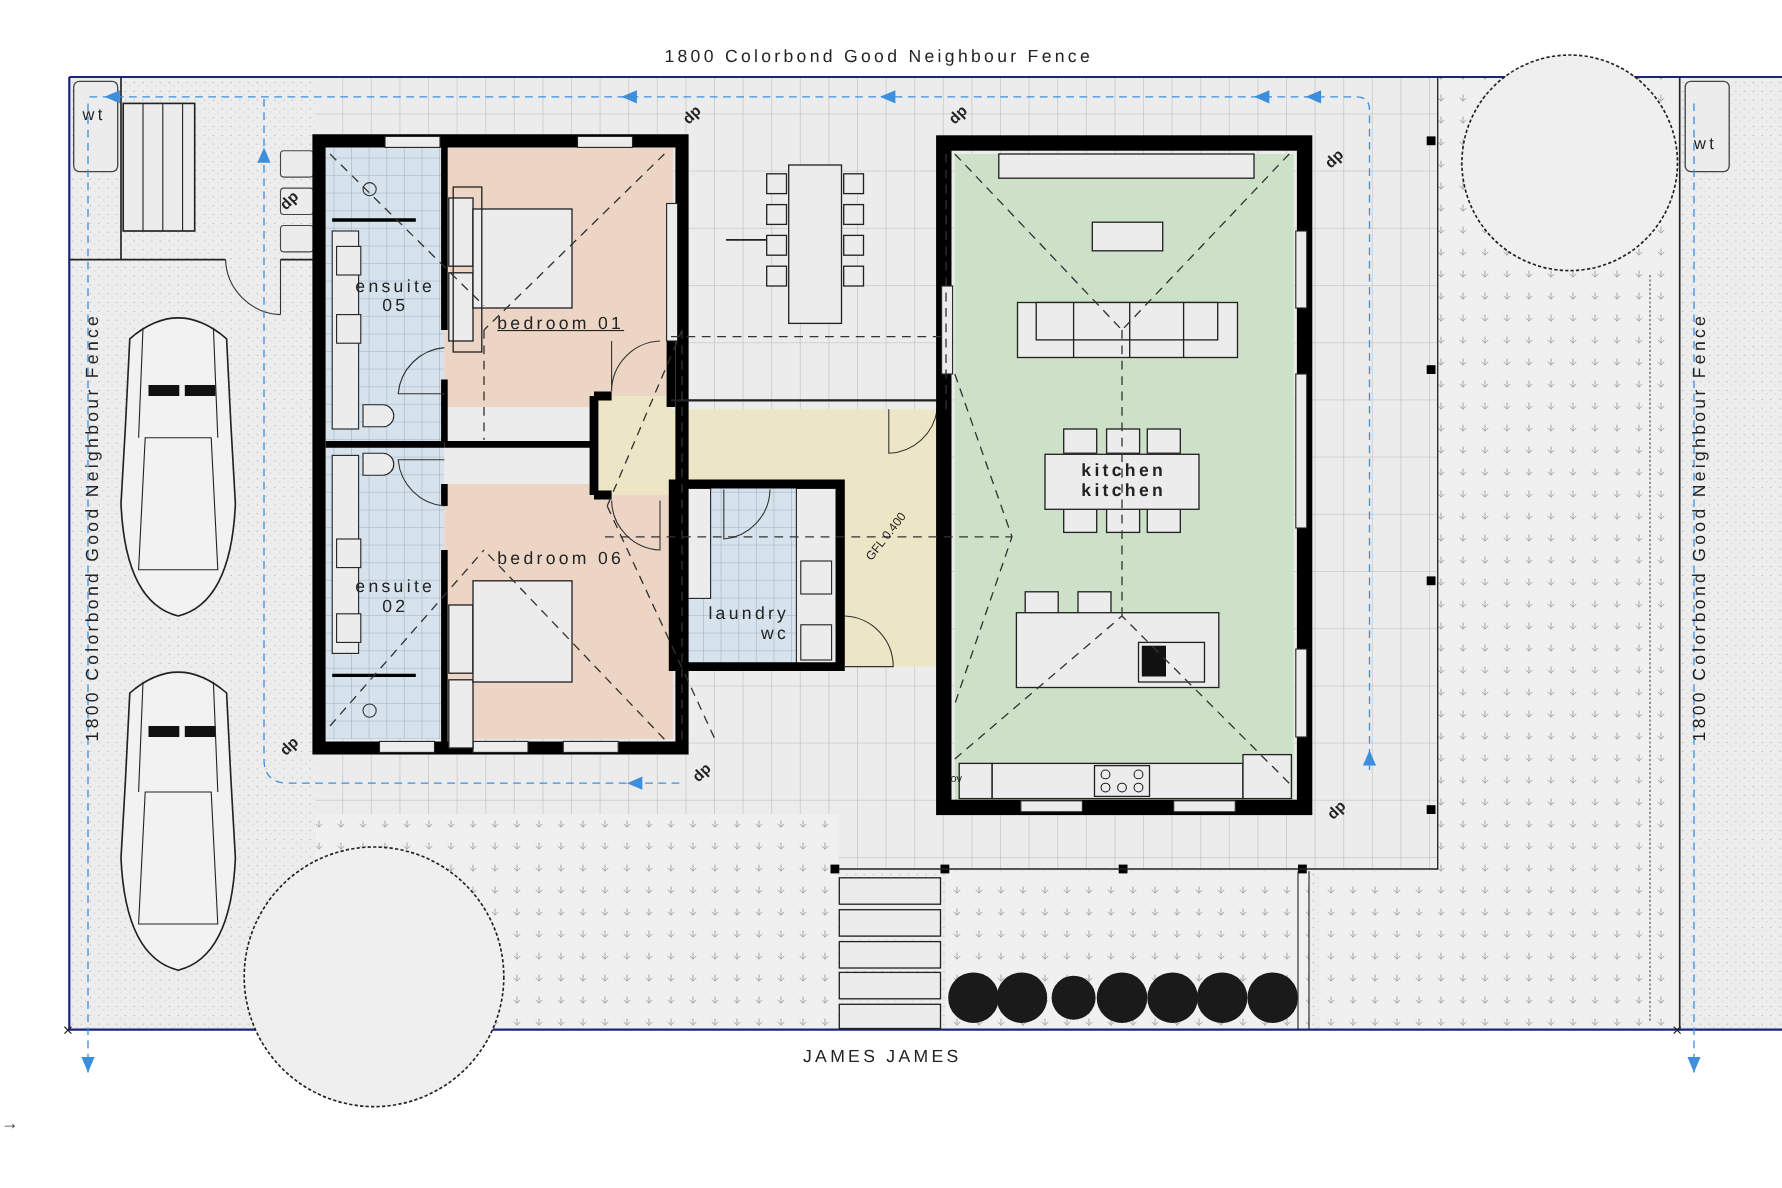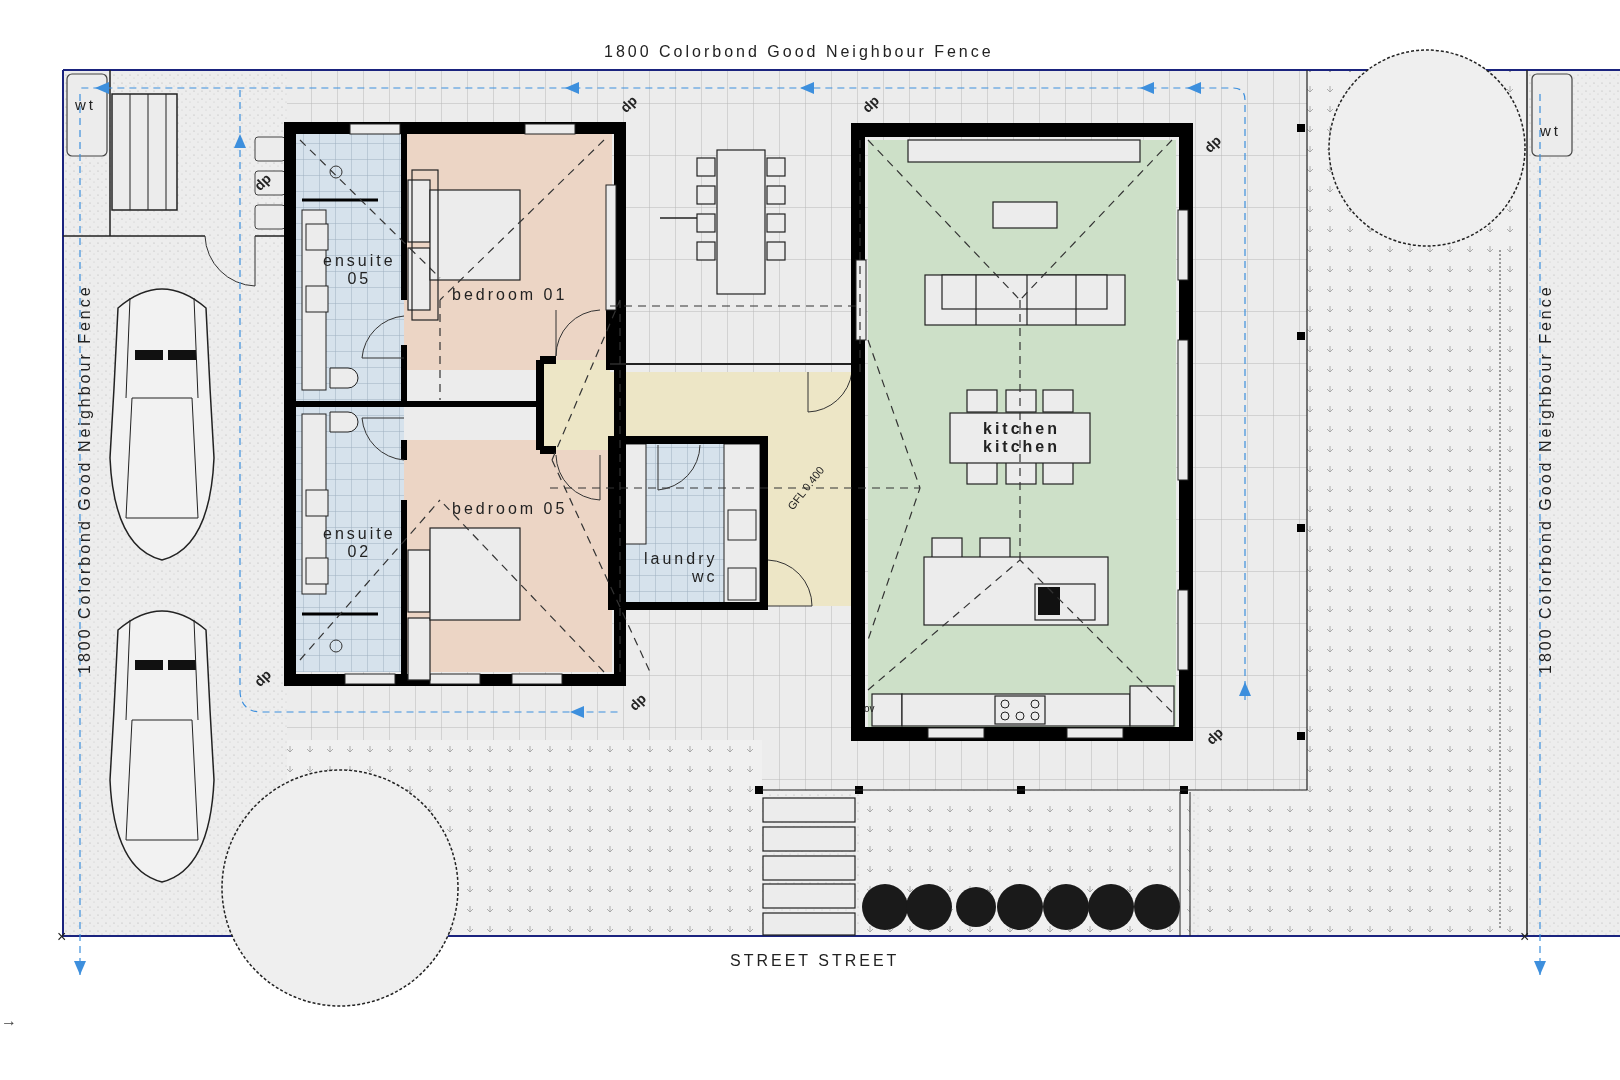--- a/index.html
+++ b/index.html
@@ -261,32 +261,32 @@
   <path d="M1500 250V930" stroke="#444" stroke-width="1" stroke-dasharray="2 2"></path>
 
   <text x="1" y="1026" font-size="16" fill="#444">→</text>
 </svg>
 
 <div class="ov" style="left:604px;top:43px;font-size:16px;">1800 Colorbond Good Neighbour Fence</div>
 <div class="ov" style="left:75px;top:96px;font-size:15px;">wt</div>
 <div class="ov" style="left:1540px;top:122px;font-size:15px;">wt</div>
 <div class="ov" style="left:-95px;top:485px;font-size:16px;transform:rotate(-90deg);width:360px;text-align:center;">1800 Colorbond Good Neighbour Fence</div>
 <div class="ov" style="left:1366px;top:485px;font-size:16px;transform:rotate(-90deg);width:360px;text-align:center;">1800 Colorbond Good Neighbour Fence</div>
-<div class="ov" style="left:730px;top:952px;font-size:16px;">STREET STREET</div>
+<div class="ov" style="left:730px;top:952px;font-size:16px;">JAMES JAMES</div>
 
 <div class="ov" style="left:323px;top:252px;font-size:16px;text-align:center;line-height:18px;">
   <div>ensuite</div>
     <div>05</div>
 </div>
-<div class="ov" style="left:452px;top:286px;font-size:16px;">bedroom 01</div>
+<div class="ov" style="left:452px;top:286px;font-size:16px;text-decoration:underline;">bedroom 01</div>
 <div class="ov" style="left:323px;top:525px;font-size:16px;text-align:center;line-height:18px;">
   <div>ensuite</div>
     <div>02</div>
 </div>
-<div class="ov" style="left:452px;top:500px;font-size:16px;">bedroom 05</div>
+<div class="ov" style="left:452px;top:500px;font-size:16px;">bedroom 06</div>
 <div class="ov" style="left:644px;top:550px;font-size:16px;text-align:right;line-height:18px;">
   <div>laundry</div>
     <div>wc</div>
 </div>
 <div class="ov" style="left:983px;top:420px;font-size:16px;text-align:center;line-height:18px;font-weight:bold;">
   <div>kitchen</div>
     <div>kitchen</div>
 </div>
 <div class="ov" style="left:780px;top:482px;font-size:11px;letter-spacing:0;transform:rotate(-52deg);">GFL 0.400</div>
 <div class="ov" style="left:864px;top:703px;font-size:10px;letter-spacing:0;">ov</div>

